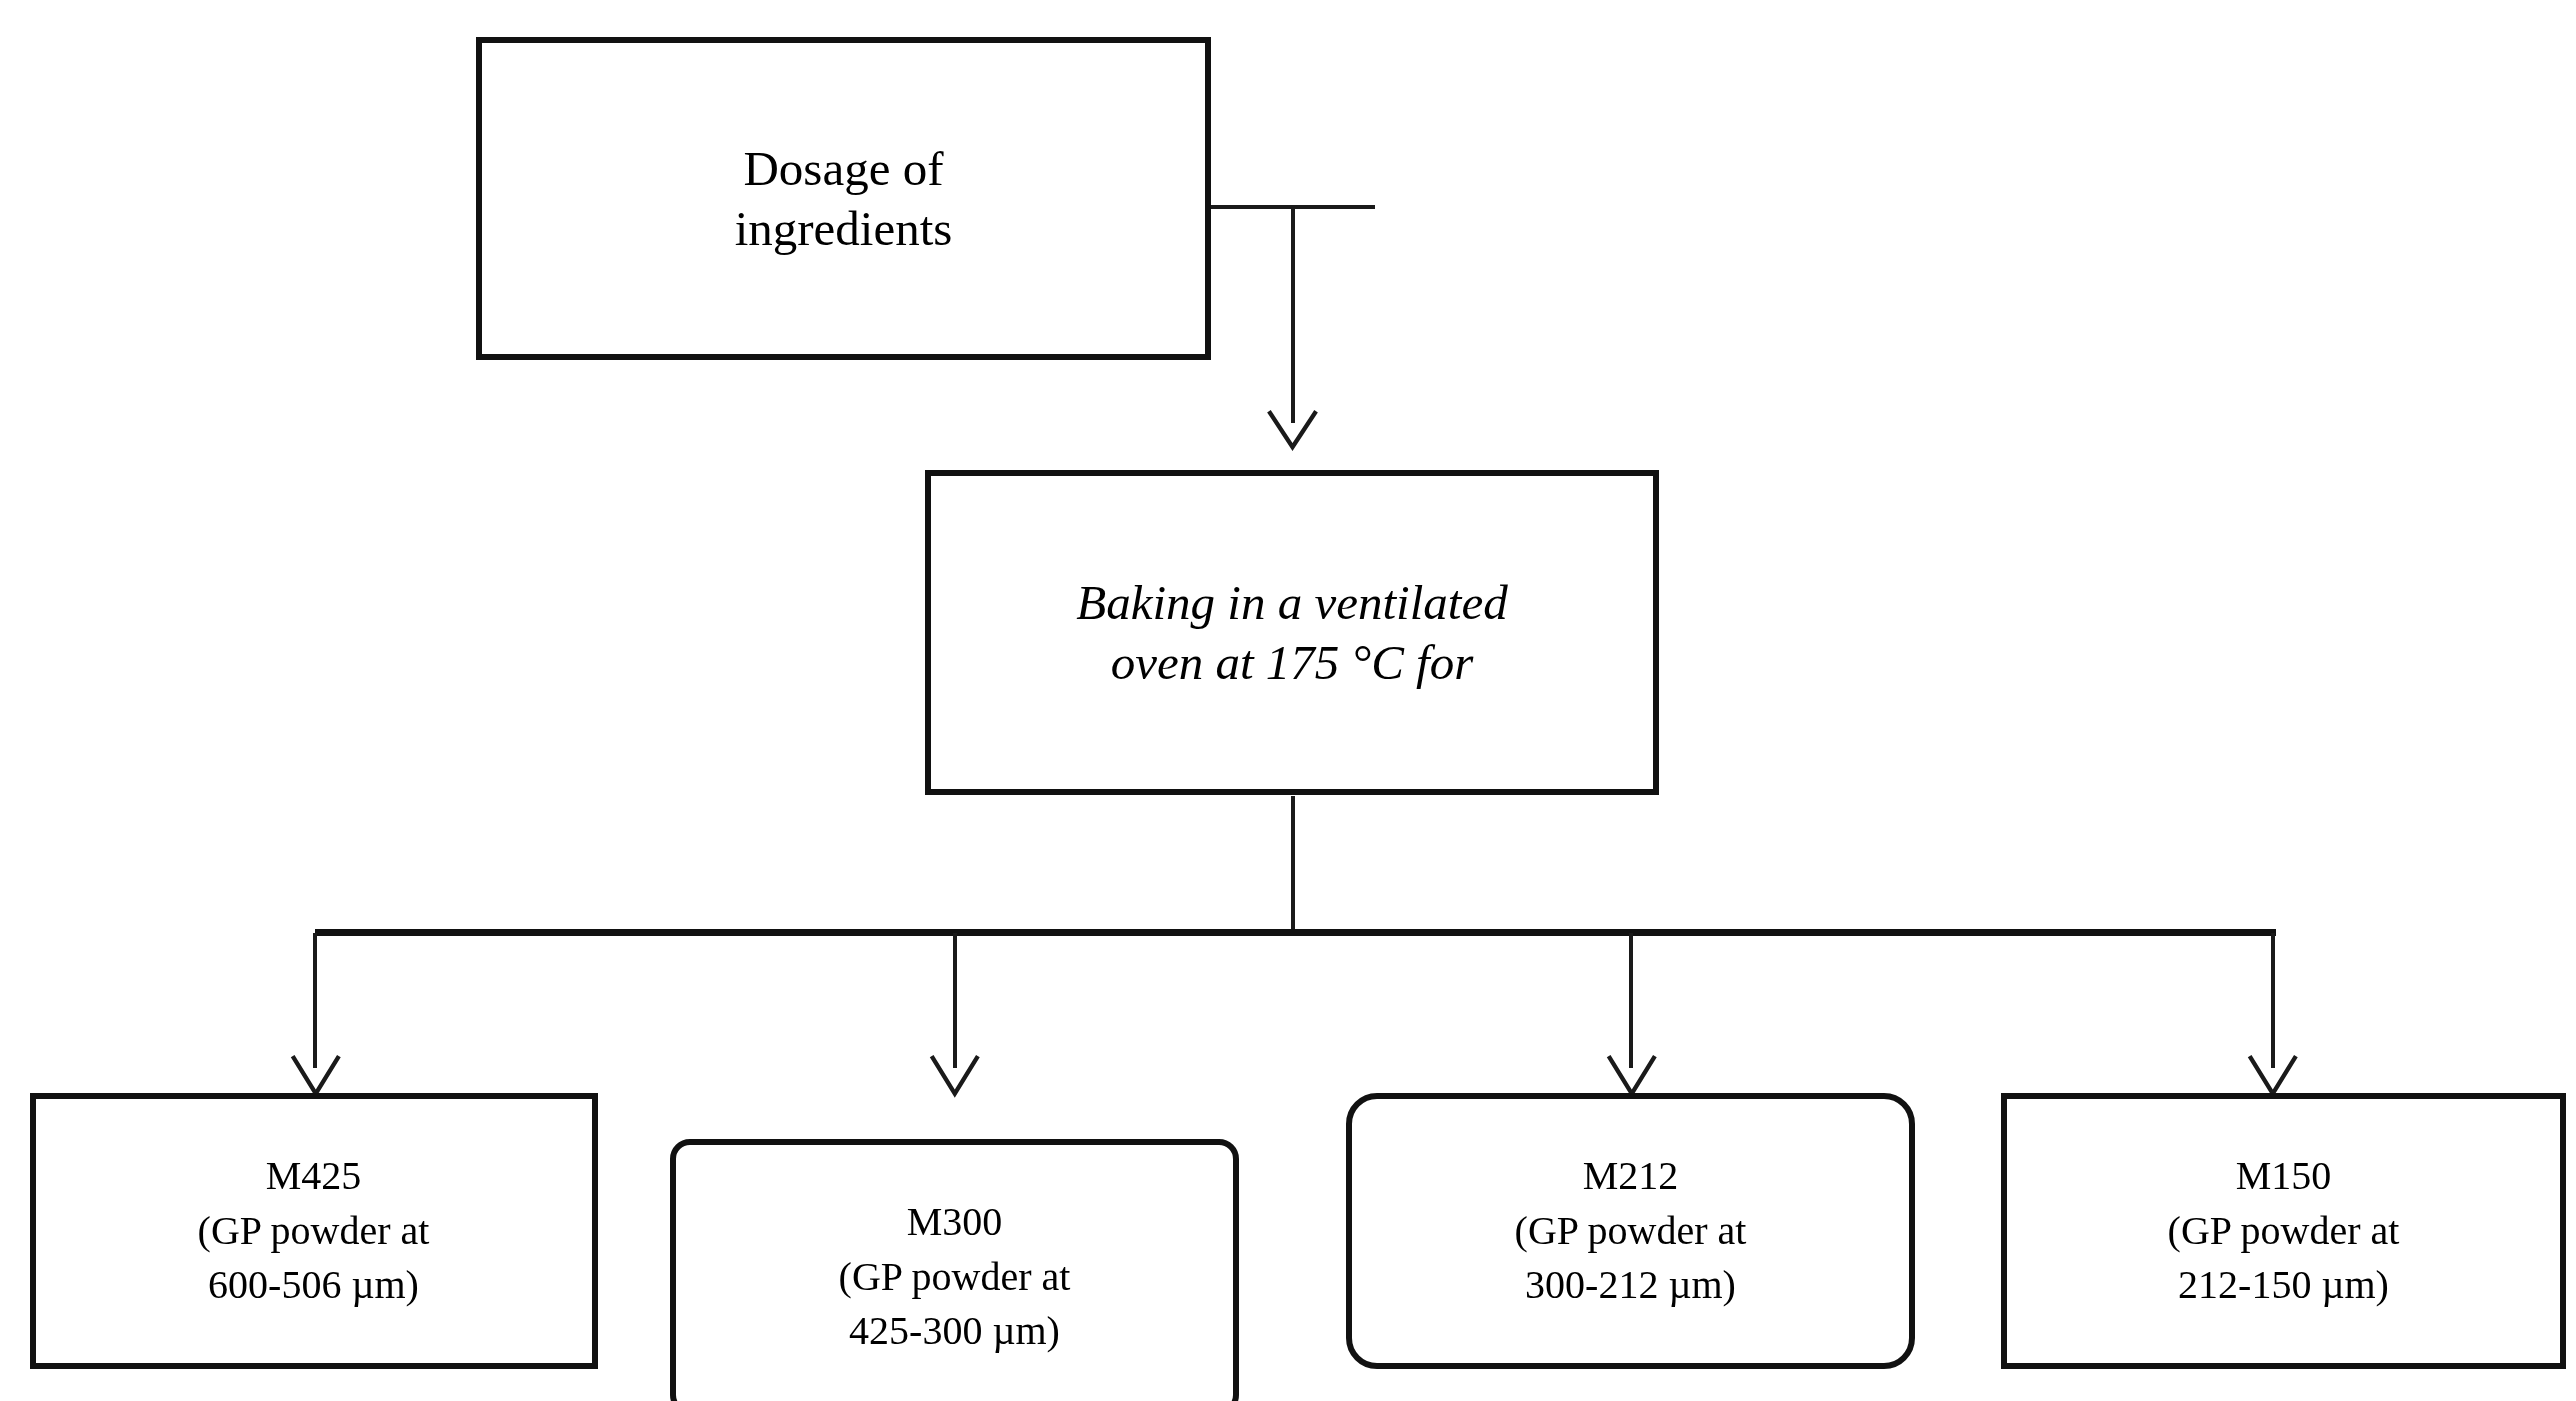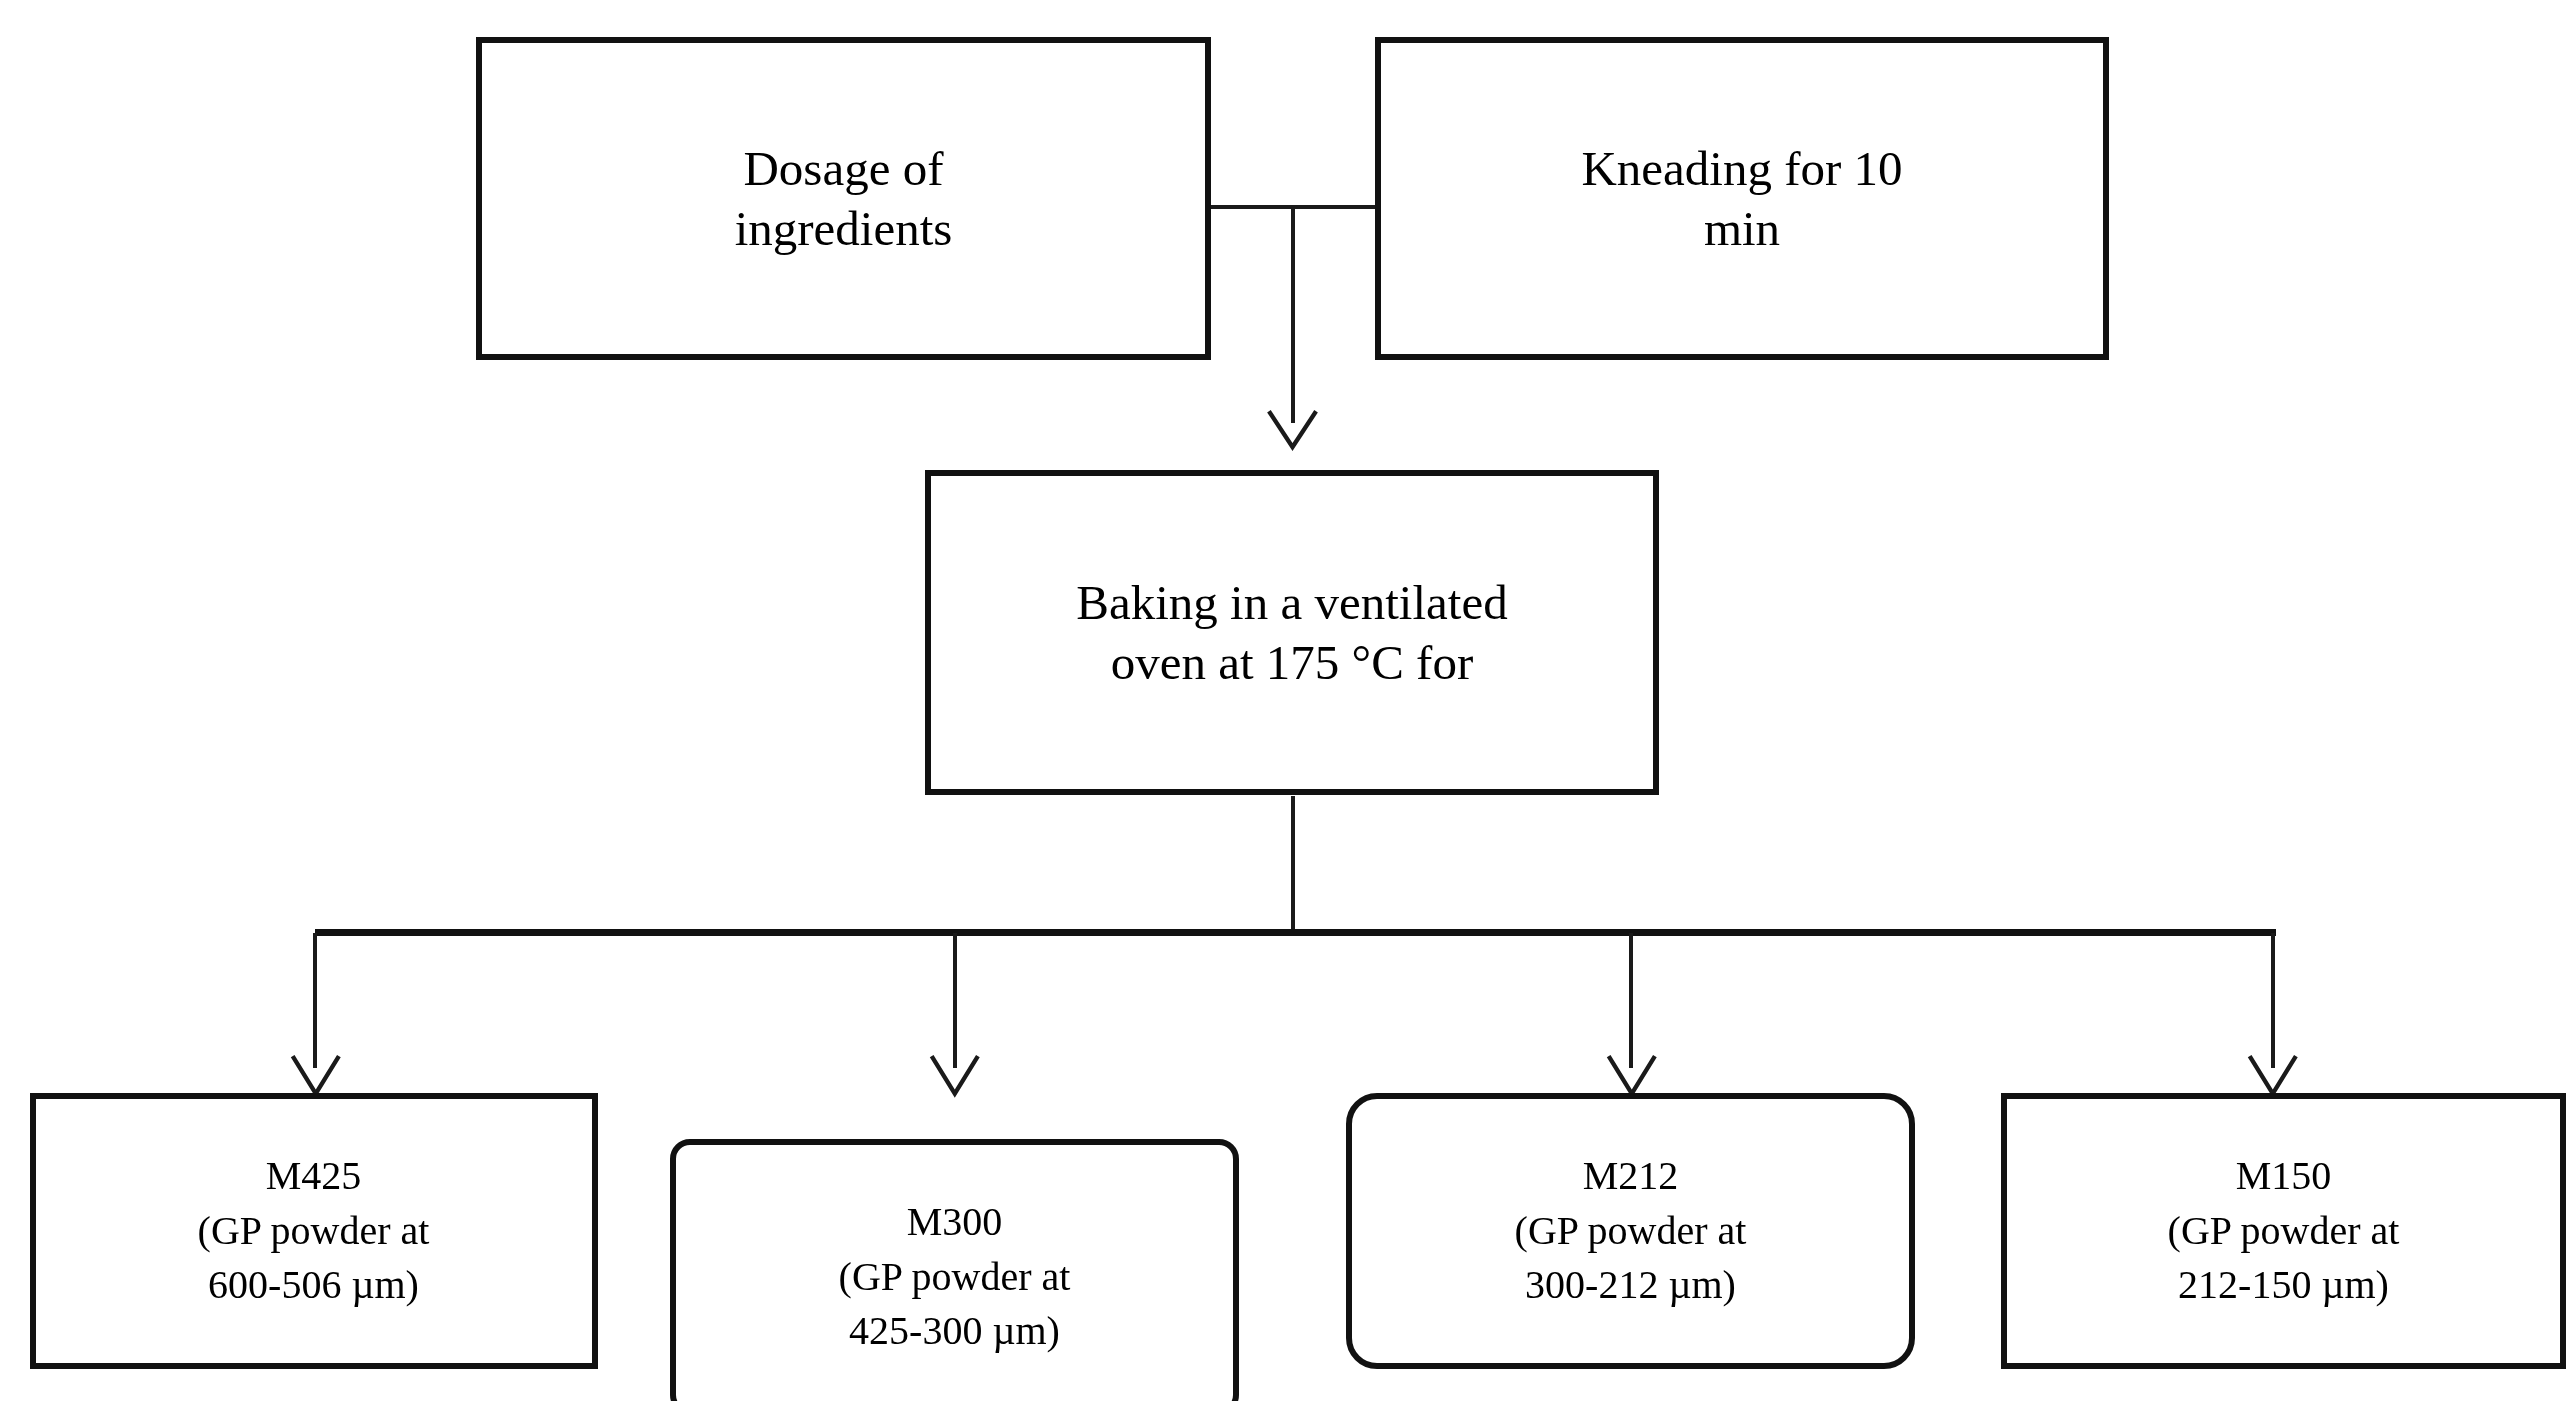--- a/index.html
+++ b/index.html
@@ -30,21 +30,21 @@
   .node .node-text {
     display: block;
     width: 100%;
     line-height: 1.22;
     white-space: pre-line;
     font-weight: 400;
   }
   
   #node-dosage   { left: 476px;  top: 37px;   width: 735px; height: 323px; }
   #node-kneading { left: 1375px; top: 37px;   width: 734px; height: 323px; }
-  #node-baking   { left: 925px; top: 470px;  width: 734px; height: 325px; }
+  #node-baking   { left: 925px; top: 470px;  width: 734px; height: 325px; font-style: italic; }
   
   #node-m425 { left: 29.5px;   top: 1093px; width: 568px; height: 276px; }
   #node-m300 { left: 670px;  top: 1139px; width: 569px; height: 276px; border-radius: 20px; }
   #node-m212 { left: 1346px; top: 1093px; width: 569px; height: 276px; border-radius: 31px; }
   #node-m150 { left: 2001px; top: 1093px; width: 565px; height: 276px; }
 
   #node-dosage .node-text,
   #node-kneading .node-text,
   #node-baking .node-text { font-size: 49px; }
   .node.small .node-text { font-size: 40px; line-height: 1.36; }
@@ -100,24 +100,20 @@
   </svg>
   <svg class="arrow-glyph" style="left:2241px; top:1053px;" width="65" height="48" viewBox="0 0 90 66">
     <path d="M12 4 L44 56 L76 4" fill="none" stroke="#1a1a1a" stroke-width="6"></path>
   </svg>
 
   <div class="node" id="node-dosage">
     <span class="node-text">Dosage of
 ingredients</span>
   </div>
 
-  <div class="node" id="node-kneading">
-    <span class="node-text">Kneading for 10
-min</span>
-  </div>
 
   <div class="node" id="node-baking">
     <span class="node-text">Baking in a ventilated
 oven at 175 °C for</span>
   </div>
 
   <div class="node small" id="node-m425">
     <span class="node-text">M425
 (GP powder at
 600-506 µm)</span>

